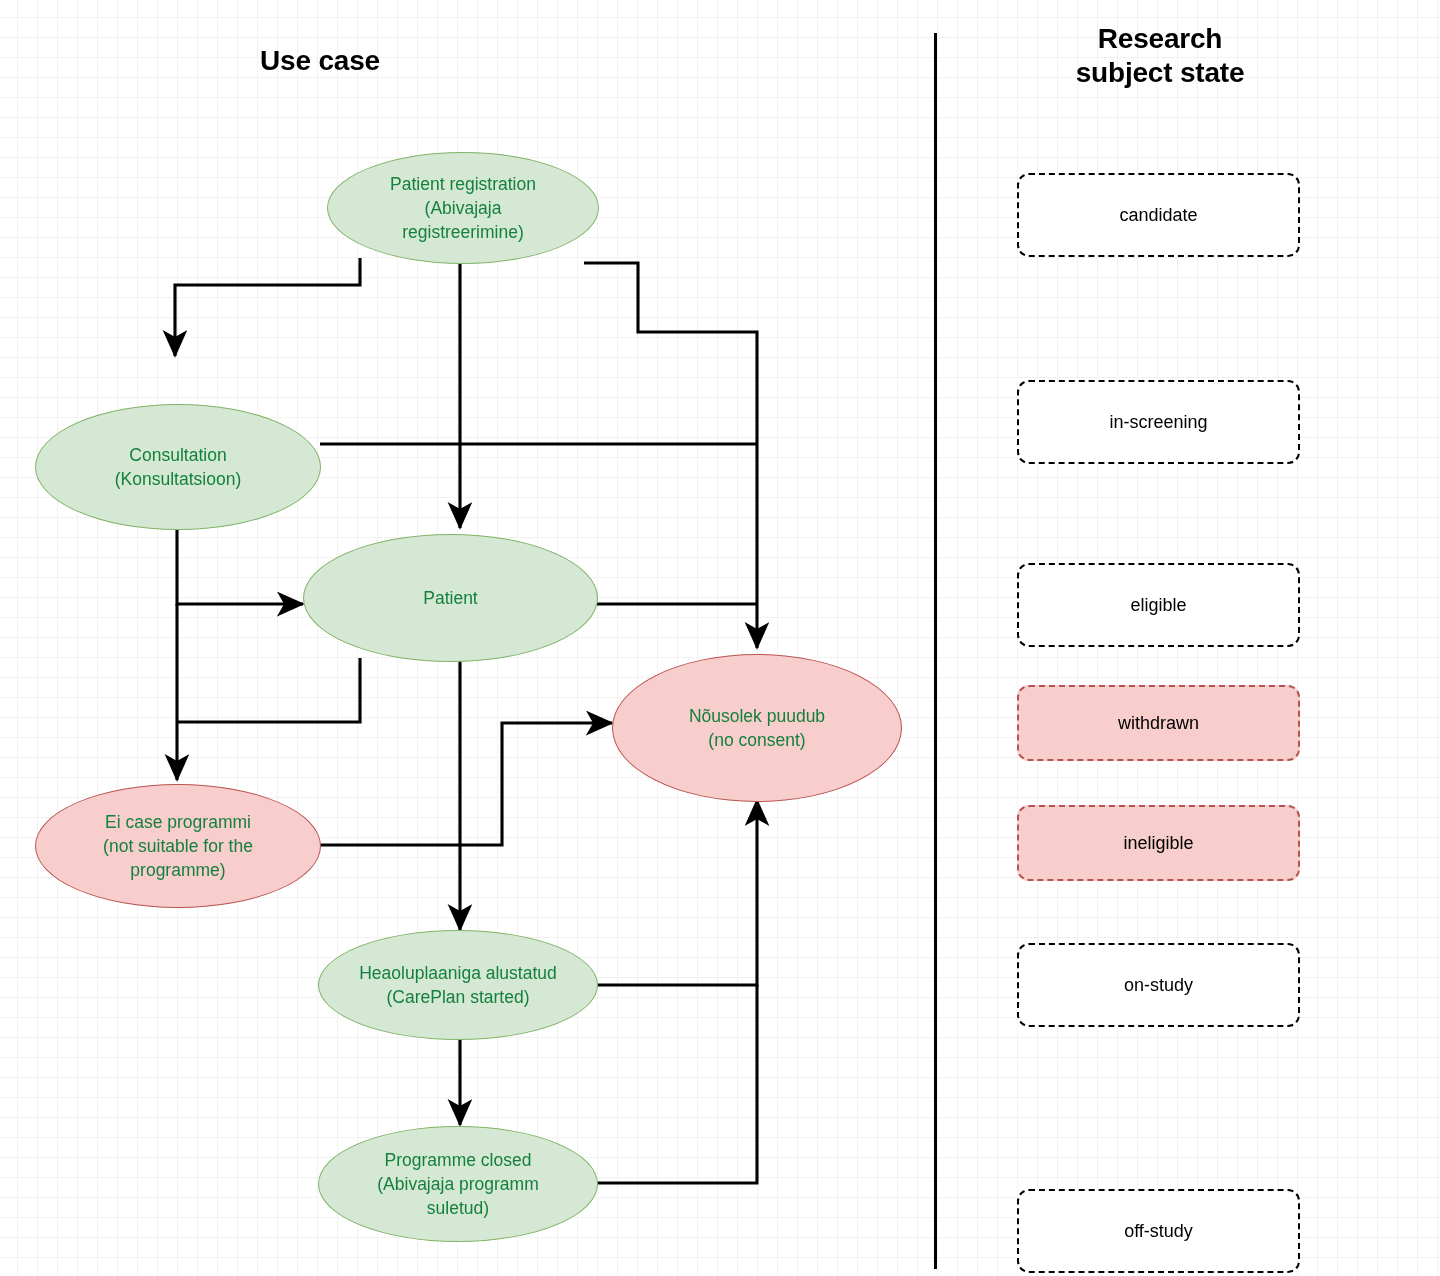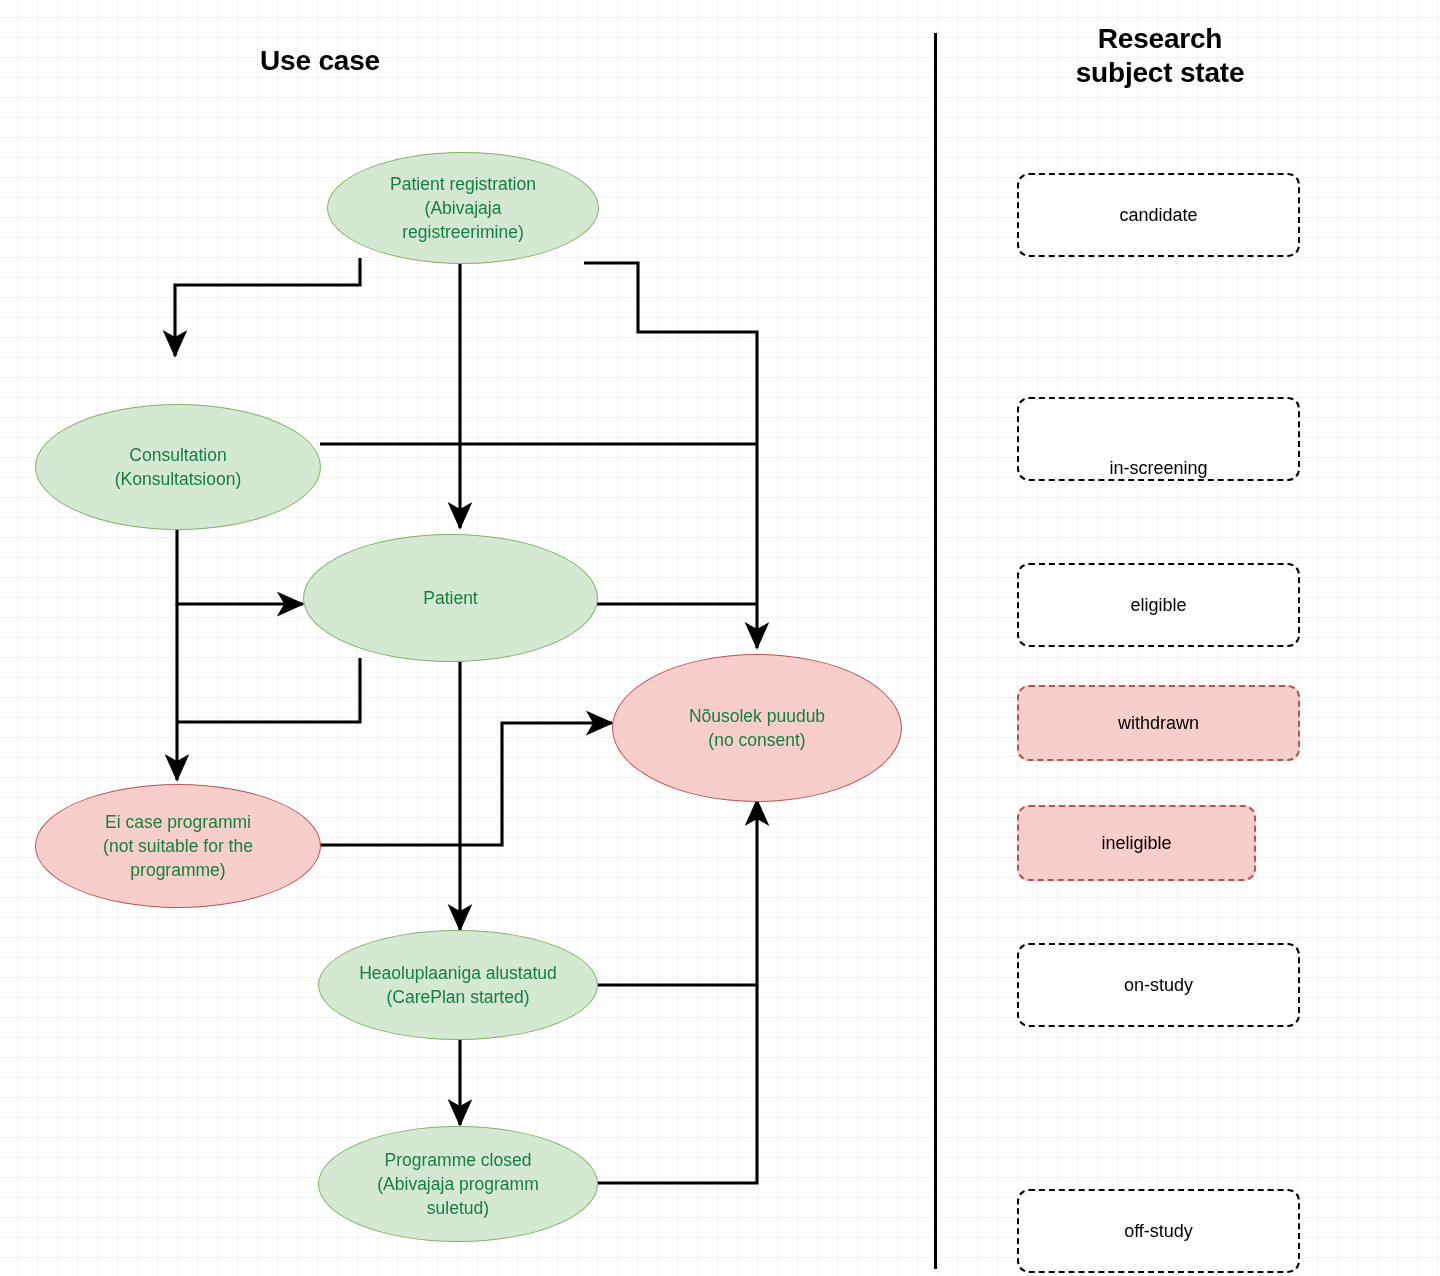--- a/index.html
+++ b/index.html
@@ -173,33 +173,33 @@
   <div class="node ellipse green" style="left:318px; top:1126px; width:280px; height:116px;">
     <span class="lbl">Programme closed
 (Abivajaja  programm
 suletud)</span>
   </div>
 
   <div class="state-box plain" style="left:1017px; top:173px; width:283px; height:84px;">
     <span>candidate</span>
   </div>
 
-  <div class="state-box plain" style="left:1017px; top:397px; width:283px; height:84px;align-items:flex-end;">
+  <div class="state-box plain" style="left:1017px; top:380px; width:283px; height:84px;">
     <span>in-screening</span>
   </div>
 
   <div class="state-box plain" style="left:1017px; top:563px; width:283px; height:84px;">
     <span>eligible</span>
   </div>
 
   <div class="state-box red" style="left:1017px; top:685px; width:283px; height:76px;">
     <span>withdrawn</span>
   </div>
 
-  <div class="state-box red" style="left:1017px; top:805px; width:239px; height:76px;">
+  <div class="state-box red" style="left:1017px; top:805px; width:283px; height:76px;">
     <span>ineligible</span>
   </div>
 
   <div class="state-box plain" style="left:1017px; top:943px; width:283px; height:84px;">
     <span>on-study</span>
   </div>
 
   <div class="state-box plain" style="left:1017px; top:1189px; width:283px; height:84px;">
     <span>off-study</span>
   </div>

